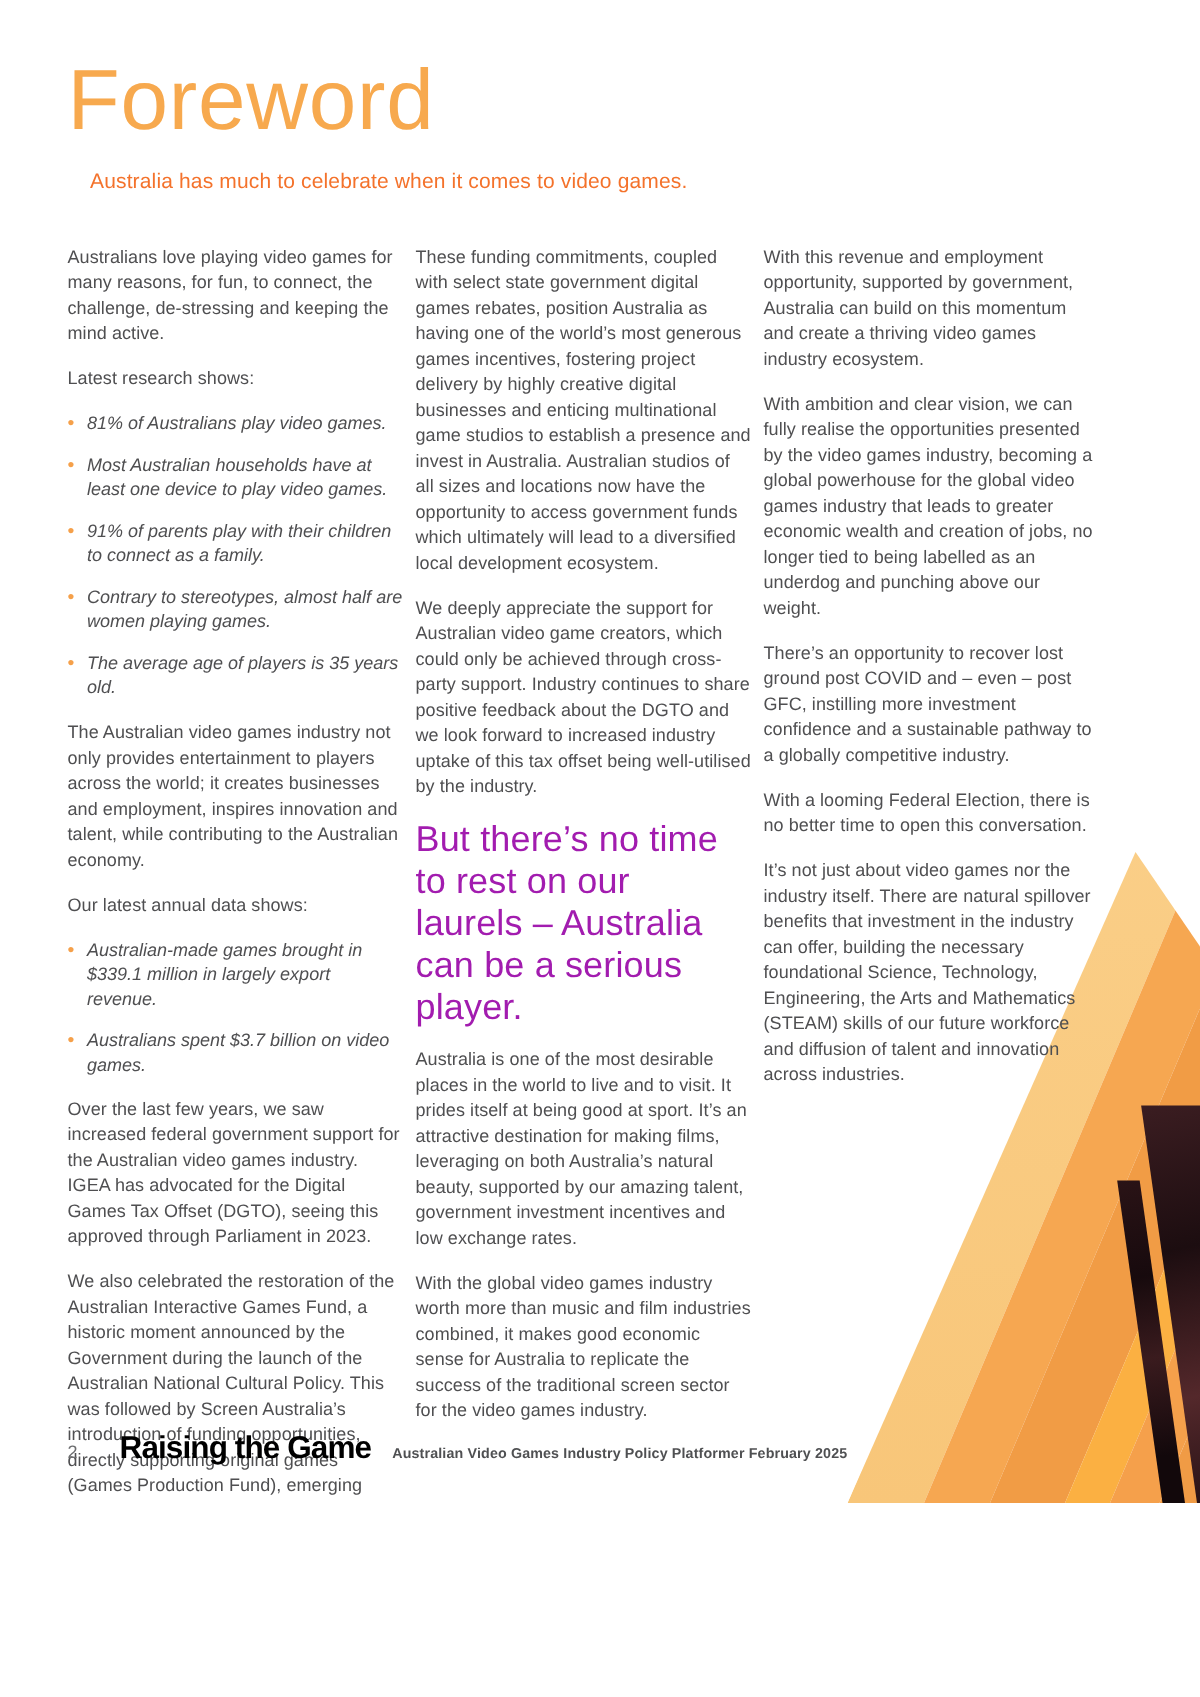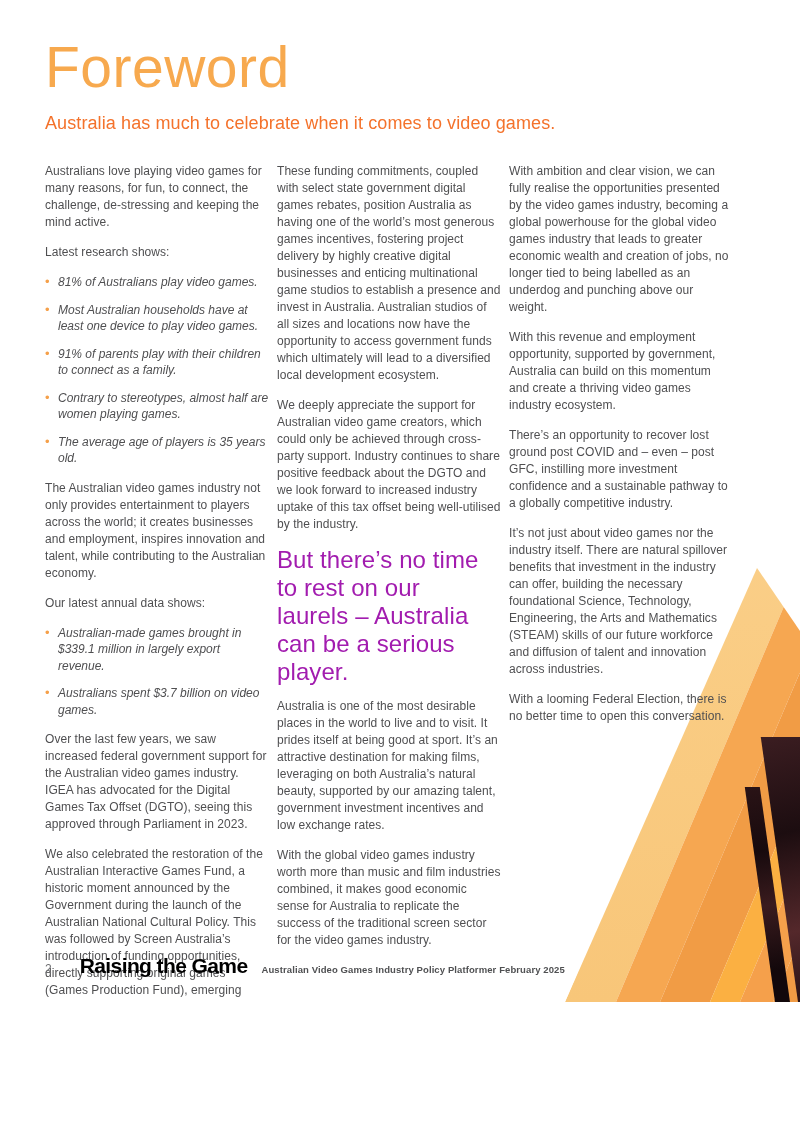--- a/index.html
+++ b/index.html
@@ -13,22 +13,22 @@
   }
   .page{position:relative;width:800px;height:1002px;overflow:hidden;}
 
   
   .header{position:absolute;left:45px;top:38px;width:710px;z-index:2;}
   .page-title{
     font-size:57px;line-height:1.05;font-weight:400;
     color:#F7A94E;letter-spacing:0.5px;margin:0;
   }
   .page-subtitle{
-    font-size:18px;line-height:1.25;font-weight:400;
-    color:#F4722B;margin:14px 0 0 0;letter-spacing:0.1px;
+    font-size:14px;line-height:1.25;font-weight:400;
+    color:#F4722B;margin:14px 0 0 15px;letter-spacing:0.1px;
   }
 
   
   .columns{
     position:absolute;left:45px;top:163px;width:722px;
     display:flex;gap:7px;z-index:2;
   }
   .col{width:225px;flex:0 0 225px;color:#4F4F51;}
   .para{
     font-size:12px;line-height:17px;margin:0 0 13px 0;
@@ -127,25 +127,25 @@
         <p class="para">We also celebrated the restoration of the Australian Interactive Games Fund, a historic moment announced by the Government during the launch of the Australian National Cultural Policy. This was followed by Screen Australia’s introduction of funding opportunities, directly supporting original games (Games Production Fund), emerging gamemakers (Emerging Gamemakers Fund), and professional development (Future Leaders Delegation).</p>
       </div>
     <div class="col">
         <p class="para">These funding commitments, coupled with select state government digital games rebates, position Australia as having one of the world’s most generous games incentives, fostering project delivery by highly creative digital businesses and enticing multinational game studios to establish a presence and invest in Australia. Australian studios of all sizes and locations now have the opportunity to access government funds which ultimately will lead to a diversified local development ecosystem.</p>
         <p class="para">We deeply appreciate the support for Australian video game creators, which could only be achieved through cross-party support. Industry continues to share positive feedback about the DGTO and we look forward to increased industry uptake of this tax offset being well-utilised by the industry.</p>
         <h2 class="col-heading">But there’s no time to rest on our laurels – Australia can be a serious player.</h2>
         <p class="para">Australia is one of the most desirable places in the world to live and to visit. It prides itself at being good at sport. It’s an attractive destination for making films, leveraging on both Australia’s natural beauty, supported by our amazing talent, government investment incentives and low exchange rates.</p>
         <p class="para">With the global video games industry worth more than music and film industries combined, it makes good economic sense for Australia to replicate the success of the traditional screen sector for the video games industry.</p>
       </div>
     <div class="col">
+        <p class="para">With this revenue and employment opportunity, supported by government, Australia can build on this momentum and create a thriving video games industry ecosystem.</p>
         <p class="para">With ambition and clear vision, we can fully realise the opportunities presented by the video games industry, becoming a global powerhouse for the global video games industry that leads to greater economic wealth and creation of jobs, no longer tied to being labelled as an underdog and punching above our weight.</p>
-        <p class="para">With this revenue and employment opportunity, supported by government, Australia can build on this momentum and create a thriving video games industry ecosystem.</p>
         <p class="para">There’s an opportunity to recover lost ground post COVID and – even – post GFC, instilling more investment confidence and a sustainable pathway to a globally competitive industry.</p>
+        <p class="para">With a looming Federal Election, there is no better time to open this conversation.</p>
         <p class="para">It’s not just about video games nor the industry itself. There are natural spillover benefits that investment in the industry can offer, building the necessary foundational Science, Technology, Engineering, the Arts and Mathematics (STEAM) skills of our future workforce and diffusion of talent and innovation across industries.</p>
-        <p class="para">With a looming Federal Election, there is no better time to open this conversation.</p>
       </div>
   </div>
 
   <div class="stripes-clip">
     <div class="stripes-orange">
       <div class="s-cream"></div>
       <div class="s-o1"></div>
       <div class="s-o2"></div>
       <div class="s-amber"></div>
       <div class="s-o3"></div>

